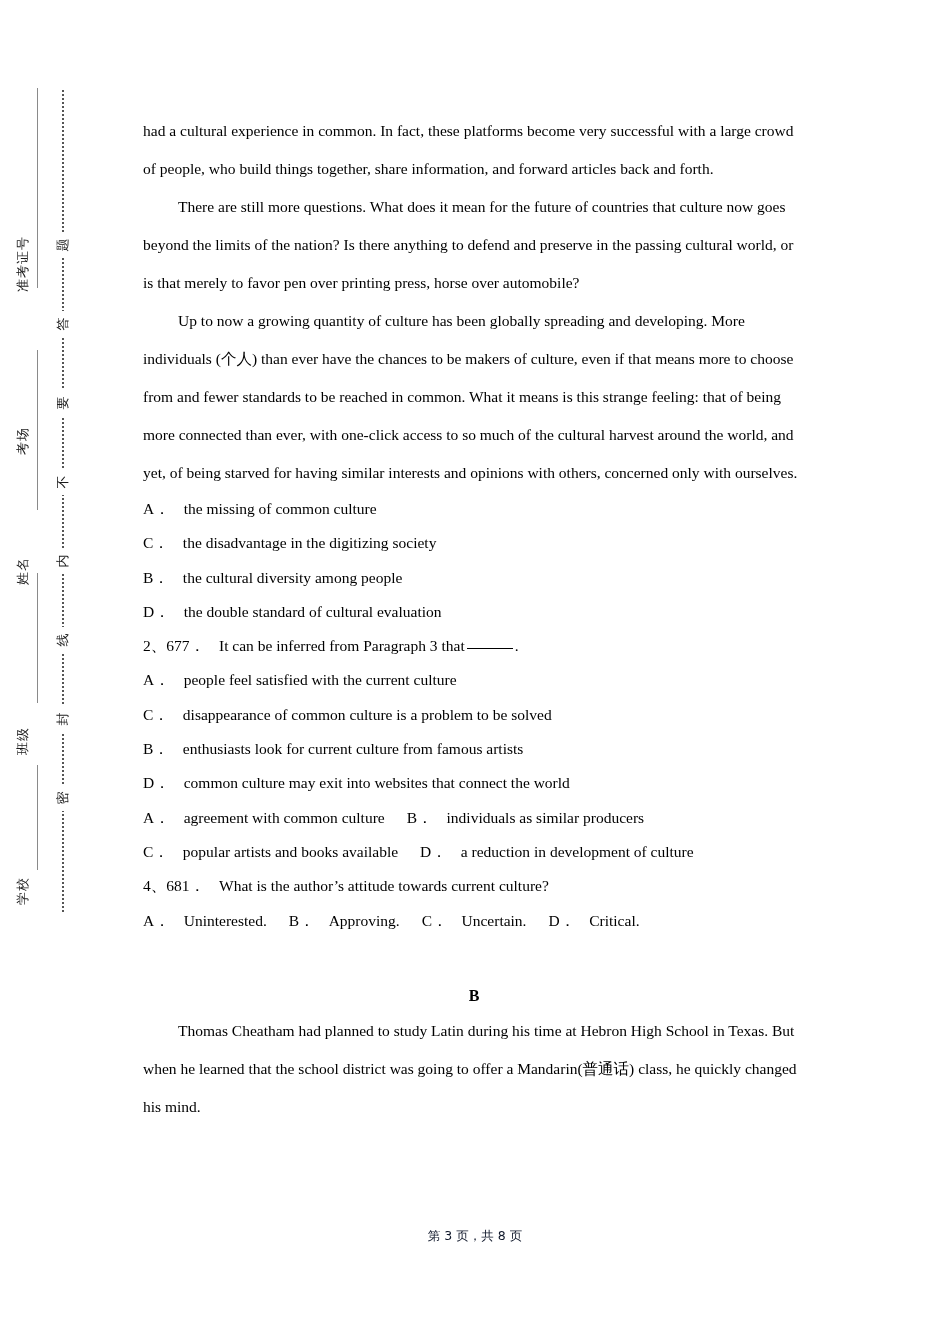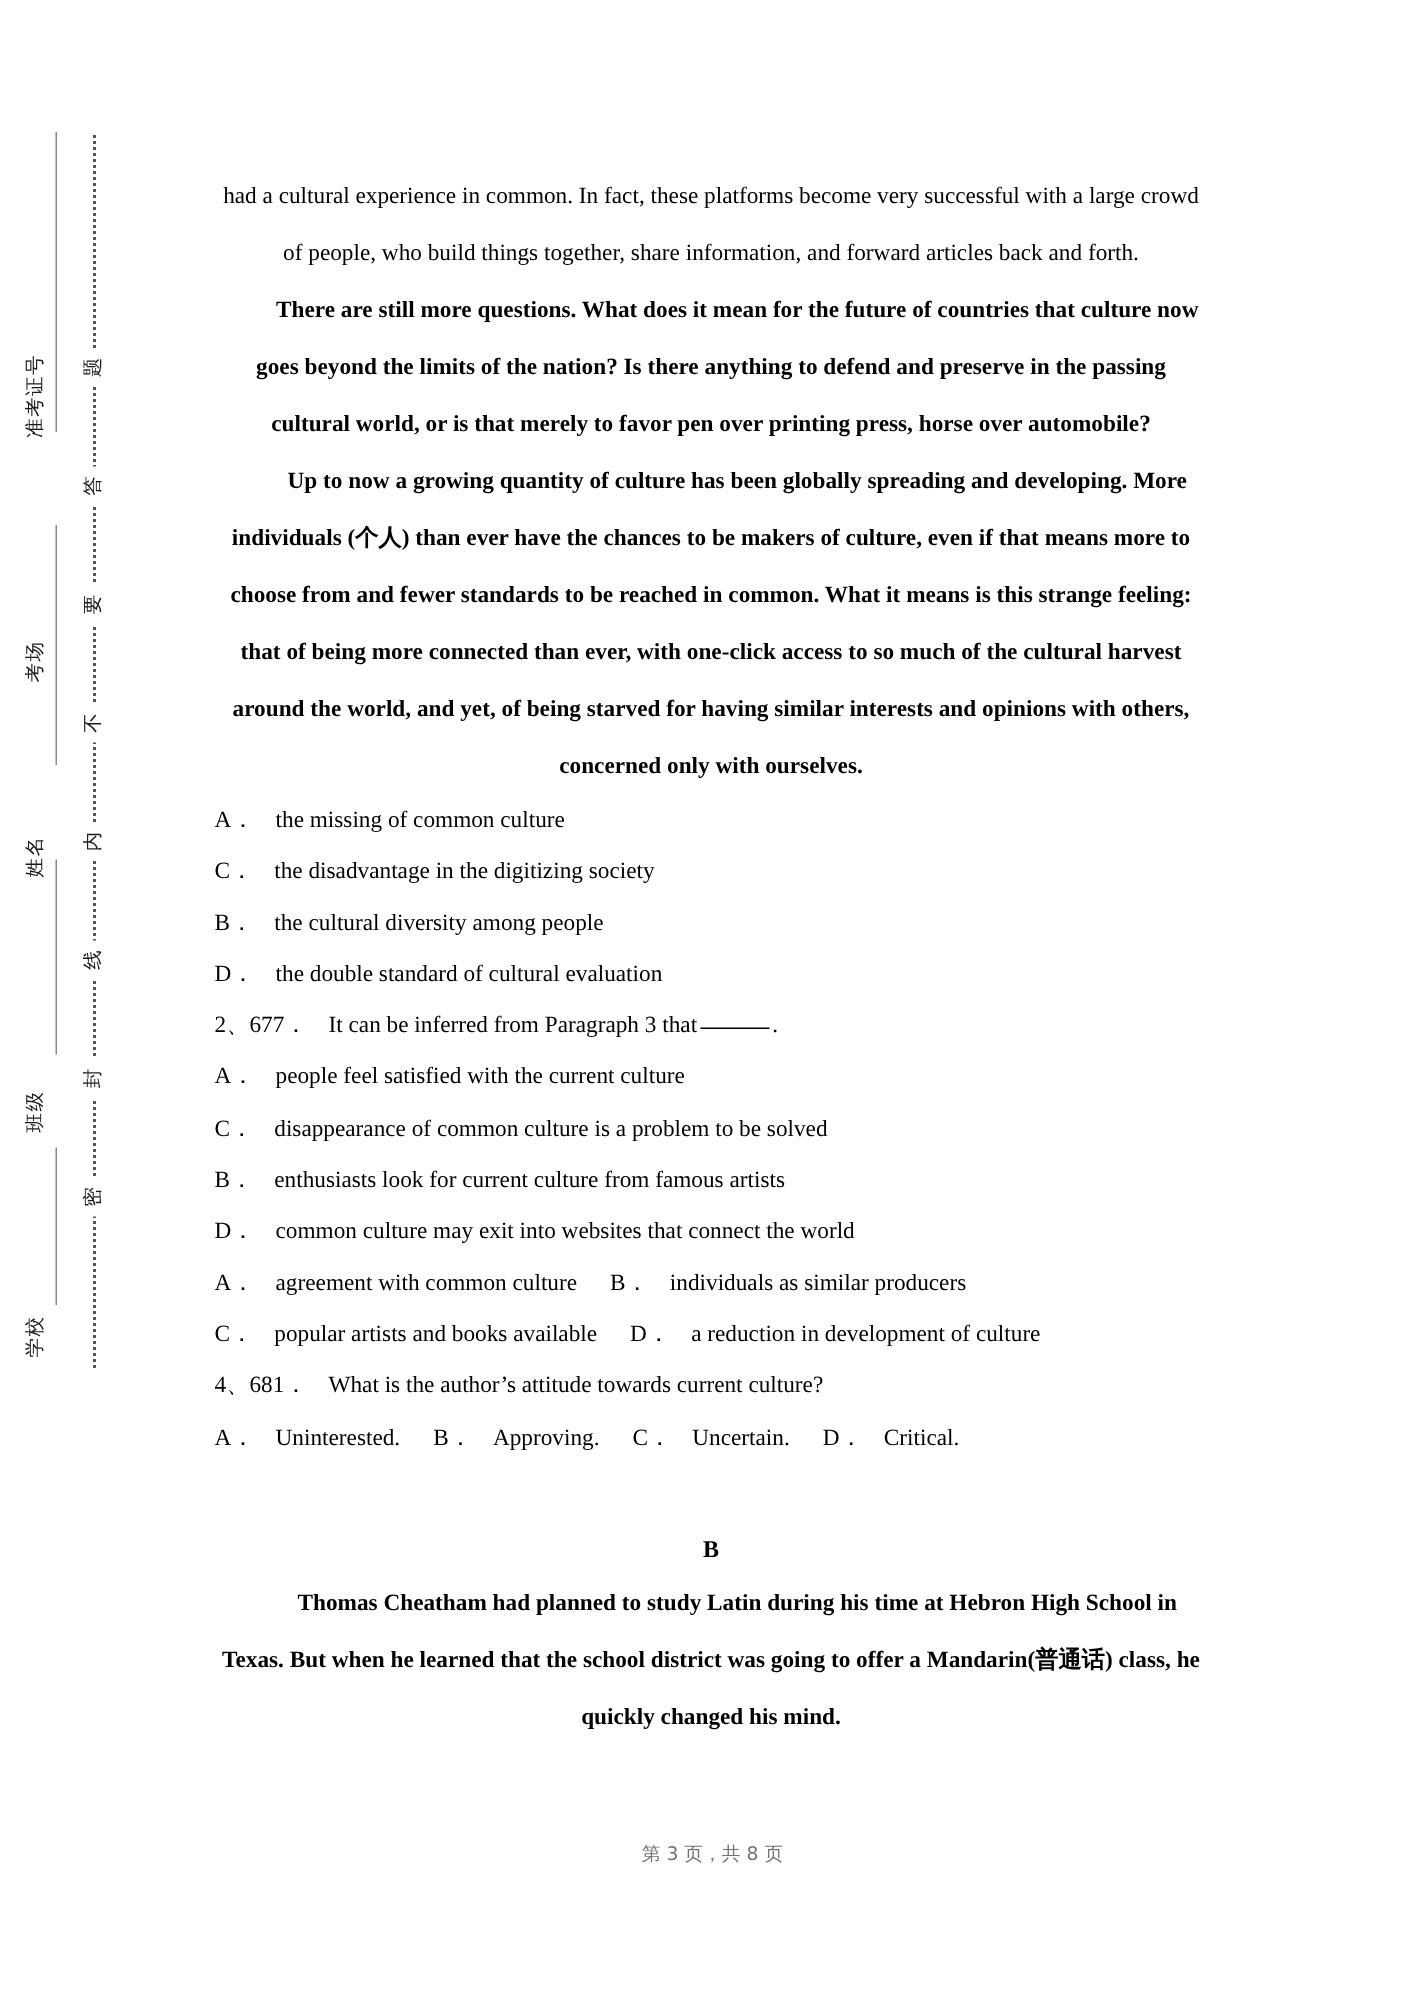--- a/index.html
+++ b/index.html
@@ -75,26 +75,25 @@
     position: absolute;
     left: 143px;
     top: 112px;
     width: 662px;
   }
 
   p.para {
     margin: 0 0 0 0;
     font-size: 15.5px;
     line-height: 38px;
-    text-align: center;
+    text-align: left;
     text-indent: 0;
   }
   p.para.indent {
     text-indent: 35px;
-    font-weight: bold;
   }
 
   .qline {
     font-size: 15.5px;
     line-height: 34.3px;
     white-space: nowrap;
   }
   .qline.stem { }
   .opt-gap { display: inline-block; width: 14px; }
   .opt-gap-wide { display: inline-block; width: 22px; }
@@ -119,21 +118,21 @@
 
   
   #footer {
     position: absolute;
     left: 0;
     top: 1228px;
     width: 950px;
     text-align: center;
     font-family: "DejaVu Sans", sans-serif;
     font-size: 12.5px;
-    color: #737373;
+    color: #0f172a;
   }
 </style>
 </head>
 <body>
 
 <div id="seal-margin">
 
   <div class="seal-rule" style="top:88px; height:200px;"></div>
   <div class="seal-rule" style="top:350px; height:160px;"></div>
   <div class="seal-rule" style="top:573px; height:130px;"></div>

